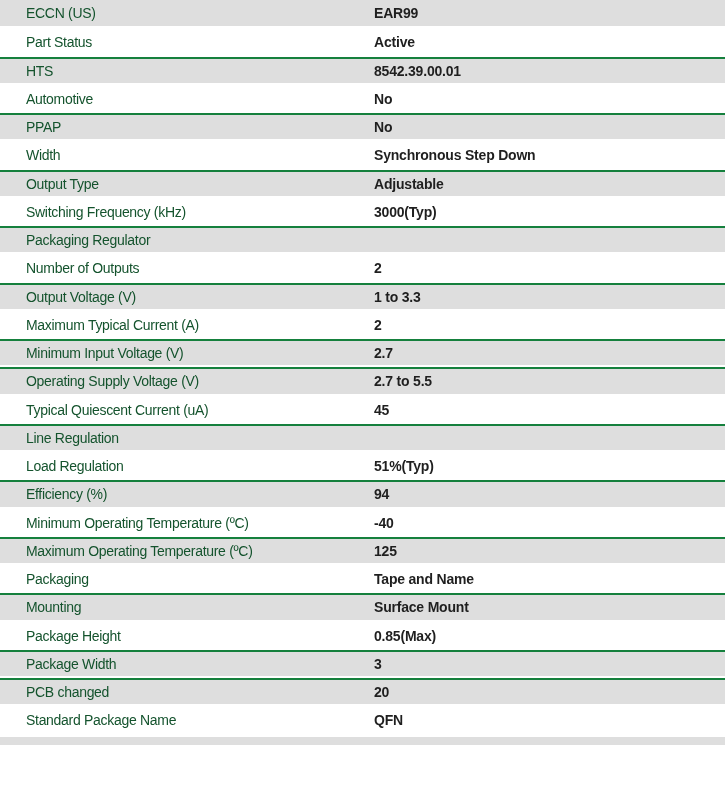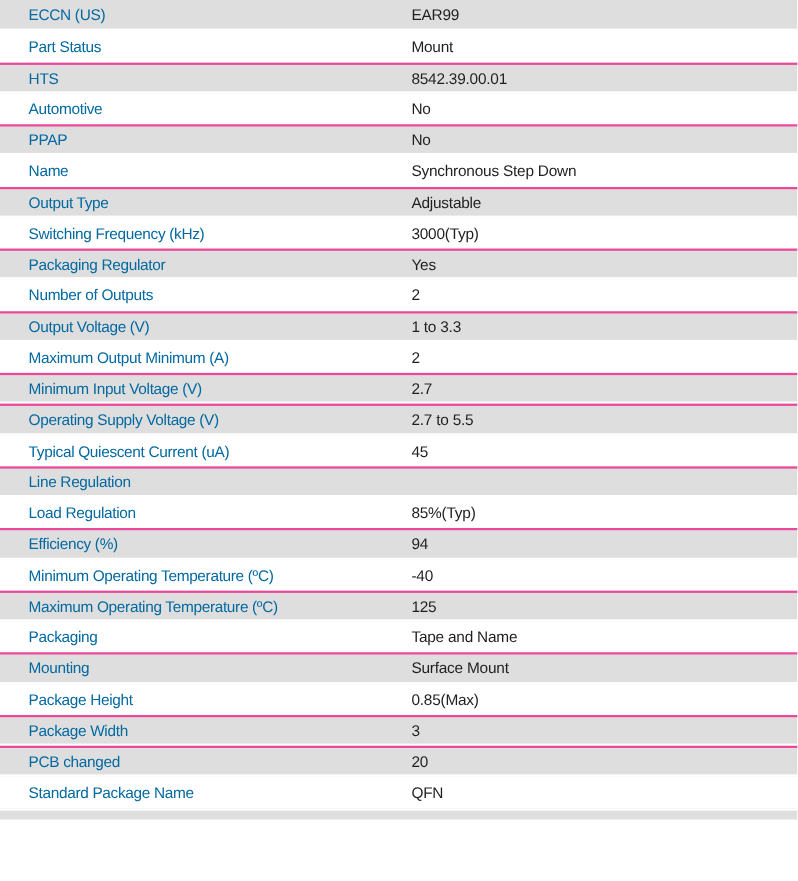--- a/index.html
+++ b/index.html
@@ -20,40 +20,40 @@
   }
   .spec-row {
     display: flex;
     align-items: center;
     height: 28.25px;
     box-sizing: border-box;
     background: #ffffff;
   }
   .spec-row.stripe {
     background: #dedede;
-    border-top: 2px solid #ec4899;
+    border-top: 2px solid #15803d;
     border-bottom: 2px solid #ffffff;
   }
   .spec-row.stripe:first-child {
     border-top: none;
   }
   .spec-label {
     flex: 0 0 374px;
     box-sizing: border-box;
     padding-left: 26px;
     font-size: 14px;
     font-weight: 400;
     letter-spacing: -0.3px;
-    color: #0369a1;
+    color: #14532d;
     white-space: nowrap;
   }
   .spec-value {
     flex: 1 1 auto;
     font-size: 14px;
-    font-weight: 400;
+    font-weight: 700;
     letter-spacing: -0.2px;
     color: #1f1f1f;
     white-space: nowrap;
   }
   .partial-row {
     height: 10px;
     box-sizing: border-box;
     background: #dedede;
     border-top: 2px solid #ffffff;
   }
@@ -62,70 +62,69 @@
 <body>
 
 <div class="spec-table" id="spec-table">
   <div class="spec-row stripe">
     <div class="spec-label">ECCN (US)</div>
     <div class="spec-value">EAR99</div>
   </div>
 
   <div class="spec-row">
     <div class="spec-label">Part Status</div>
-    <div class="spec-value">Mount</div>
+    <div class="spec-value">Active</div>
   </div>
 
   <div class="spec-row stripe">
     <div class="spec-label">HTS</div>
     <div class="spec-value">8542.39.00.01</div>
   </div>
 
   <div class="spec-row">
     <div class="spec-label">Automotive</div>
     <div class="spec-value">No</div>
   </div>
 
   <div class="spec-row stripe">
     <div class="spec-label">PPAP</div>
     <div class="spec-value">No</div>
   </div>
 
   <div class="spec-row">
-    <div class="spec-label">Name</div>
+    <div class="spec-label">Width</div>
     <div class="spec-value">Synchronous Step Down</div>
   </div>
 
   <div class="spec-row stripe">
     <div class="spec-label">Output Type</div>
     <div class="spec-value">Adjustable</div>
   </div>
 
   <div class="spec-row">
     <div class="spec-label">Switching Frequency (kHz)</div>
     <div class="spec-value">3000(Typ)</div>
   </div>
 
   <div class="spec-row stripe">
     <div class="spec-label">Packaging Regulator</div>
-    <div class="spec-value">Yes</div>
   </div>
 
   <div class="spec-row">
     <div class="spec-label">Number of Outputs</div>
     <div class="spec-value">2</div>
   </div>
 
   <div class="spec-row stripe">
     <div class="spec-label">Output Voltage (V)</div>
     <div class="spec-value">1 to 3.3</div>
   </div>
 
   <div class="spec-row">
-    <div class="spec-label">Maximum Output Minimum (A)</div>
+    <div class="spec-label">Maximum Typical Current (A)</div>
     <div class="spec-value">2</div>
   </div>
 
   <div class="spec-row stripe">
     <div class="spec-label">Minimum Input Voltage (V)</div>
     <div class="spec-value">2.7</div>
   </div>
 
 
   <div class="spec-row stripe">
@@ -137,21 +136,21 @@
     <div class="spec-label">Typical Quiescent Current (uA)</div>
     <div class="spec-value">45</div>
   </div>
 
   <div class="spec-row stripe">
     <div class="spec-label">Line Regulation</div>
   </div>
 
   <div class="spec-row">
     <div class="spec-label">Load Regulation</div>
-    <div class="spec-value">85%(Typ)</div>
+    <div class="spec-value">51%(Typ)</div>
   </div>
 
   <div class="spec-row stripe">
     <div class="spec-label">Efficiency (%)</div>
     <div class="spec-value">94</div>
   </div>
 
   <div class="spec-row">
     <div class="spec-label">Minimum Operating Temperature (ºC)</div>
     <div class="spec-value">-40</div>

